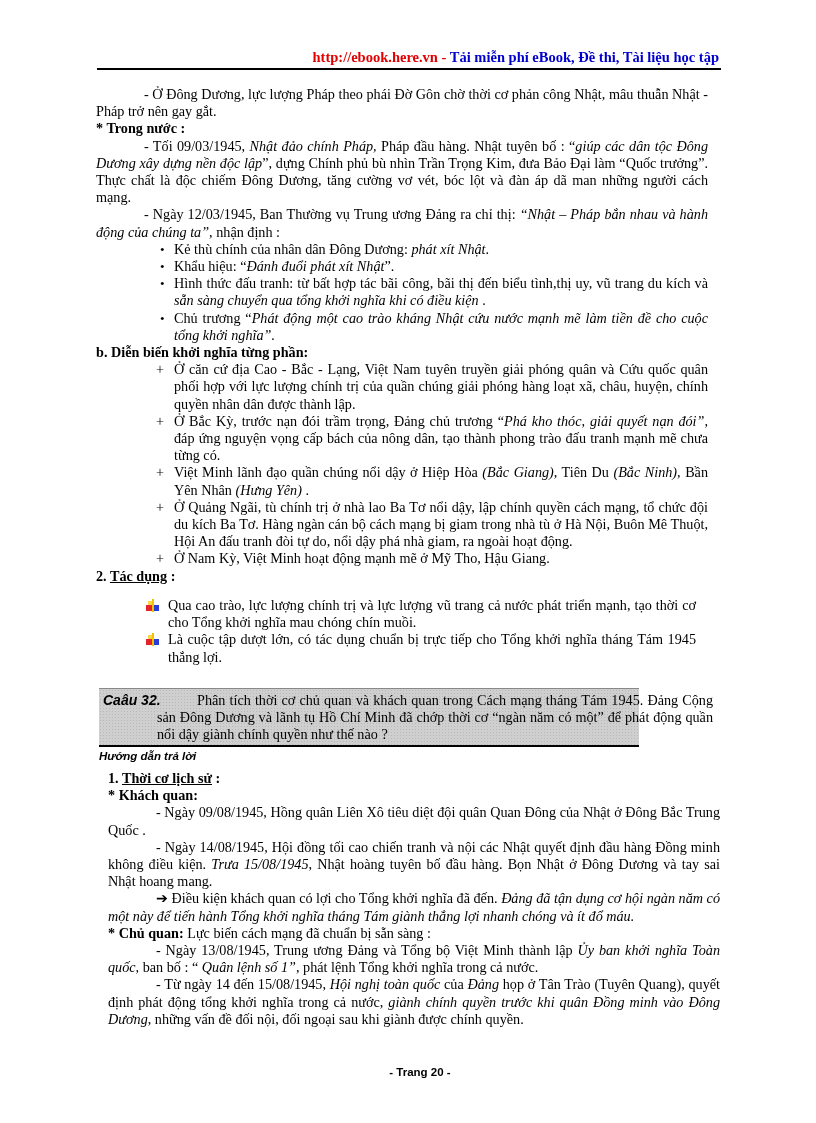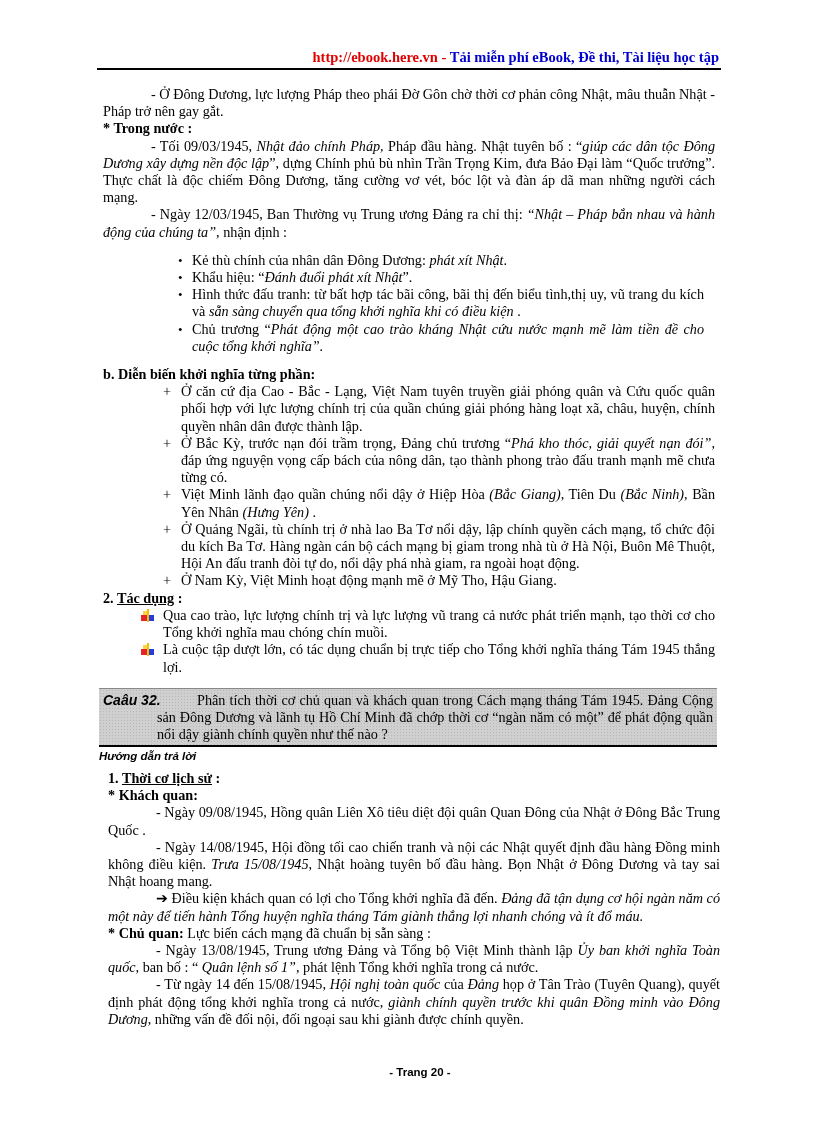--- a/index.html
+++ b/index.html
@@ -9,46 +9,46 @@
 
   .header { position: absolute; left: 108px; top: 49px; width: 611px; text-align: right;
             font-family: "Liberation Serif", serif; font-weight: bold; font-size: 14.5px;
             line-height: 17px; }
   .header .url { color: #e00000; }
   .header .sep { color: #e00000; }
   .header .tagline { color: #0000cc; }
   .header-rule { position: absolute; left: 97px; top: 68px; width: 624px; height: 0;
                  border-top: 2px solid #000; }
 
-  .content { position: absolute; left: 103px; top: 86px; width: 612px;
+  .content { position: absolute; left: 96px; top: 86px; width: 612px;
              font-size: 14.2px; line-height: 17.2px; text-align: justify; }
   .p { margin: 0; }
   .indent { text-indent: 48px; }
   .b { font-weight: bold; }
   .i { font-style: italic; }
   .bi { font-weight: bold; }
   .u { text-decoration: underline; margin-top: 28px; }
 
-  ul.dots { margin: 11px; padding: 0 0 0 66px; list-style: none; }
+  ul.dots { margin: 0; padding: 0 0 0 66px; list-style: none; }
   ul.dots li { position: relative; padding-left: 12px; }
   ul.dots li::before { content: "\2022"; position: absolute; left: -2px; top: 0; font-size: 13px; }
 
   ul.plus { margin: 0; padding: 0 0 0 60px; list-style: none; }
   ul.plus li { position: relative; padding-left: 18px; }
   ul.plus li .mk { position: absolute; left: 0; top: 0; }
 
-  ul.flags { margin: 0; padding: 0 0 0 36px; list-style: none; }
+  ul.flags { margin: 12px; padding: 0 0 0 36px; list-style: none; }
   ul.flags li { position: relative; padding-left: 24px; }
   ul.flags li .flag { position: absolute; left: 2px; top: 2px; width: 13px; height: 13px; }
   .flag .q1 { position: absolute; left: 0; top: 6px; width: 6px; height: 6px; background: #e3242b; }
   .flag .q2 { position: absolute; left: 6px; top: 0; width: 2px; height: 13px; background: #f2c200; }
   .flag .q3 { position: absolute; left: 8px; top: 6px; width: 5px; height: 6px; background: #2a3bd6; }
   .flag .q4 { position: absolute; left: 2px; top: 2px; width: 4px; height: 4px; background: #f7d44a; }
 
-  .question { position: absolute; left: 99px; top: 688px; width: 618px; height: 56px;
+  .question { position: absolute; left: 99px; top: 688px; width: 540px; height: 56px;
               background-color: #cfcfcf;
               background-image: radial-gradient(#b8b8b8 0.6px, transparent 0.8px);
               background-size: 3px 3px;
               border-top: 1px solid #888; border-bottom: 2px solid #000; }
   .question .qlabel { position: absolute; left: 4px; top: 3px;
                       font-family: "Liberation Sans", sans-serif; font-weight: bold; font-style: italic;
                       font-size: 14px; line-height: 17px; }
   .question .qtext { position: absolute; left: 58px; top: 3px; width: 556px;
                      font-family: "Liberation Serif", serif; font-weight: normal; font-size: 14.2px;
                      line-height: 17.2px; text-align: justify; text-indent: 40px; }
@@ -117,20 +117,20 @@
     <div class="qlabel">Caâu 32.</div>
     <div class="qtext">Phân tích thời cơ chủ quan và khách quan trong Cách mạng tháng Tám 1945. Đảng Cộng sản Đông Dương và lãnh tụ Hồ Chí Minh đã chớp thời cơ “ngàn năm có một” để phát động quần nổi dậy giành chính quyền như thế nào ?</div>
   </div>
   <div class="guide">Hướng dẫn trả lời</div>
 
   <div class="content2">
     <p class="p b"><span>1. </span><span class="u">Thời cơ lịch sử</span><span> :</span></p>
     <p class="p bi">* Khách quan:</p>
     <p class="p indent">- Ngày 09/08/1945, Hồng quân Liên Xô tiêu diệt đội quân Quan Đông của Nhật ở Đông Bắc Trung Quốc .</p>
     <p class="p indent"><span>- Ngày 14/08/1945, Hội đồng tối cao chiến tranh và nội các Nhật quyết định đầu hàng Đồng minh  không điều kiện. </span><span class="i">Trưa 15/08/1945</span><span>, Nhật hoàng tuyên bố đầu hàng. Bọn Nhật ở Đông Dương và tay sai Nhật hoang mang.</span></p>
-    <p class="p indent"><span>➔ </span><span>Điều kiện khách quan có lợi cho Tổng khởi nghĩa đã đến. </span><span class="i">Đảng đã tận dụng cơ hội ngàn năm có một này để tiến hành Tổng huyện nghĩa tháng Tám giành thắng lợi nhanh chóng và ít đổ máu.</span></p>
+    <p class="p indent"><span>➔ </span><span>Điều kiện khách quan có lợi cho Tổng khởi nghĩa đã đến. </span><span class="i">Đảng đã tận dụng cơ hội ngàn năm có một này để tiến hành Tổng khởi nghĩa tháng Tám giành thắng lợi nhanh chóng và ít đổ máu.</span></p>
     <p class="p"><span class="bi">* Chủ quan:</span><span> Lực biến cách mạng đã chuẩn bị sẵn sàng :</span></p>
     <p class="p indent"><span>- Ngày 13/08/1945, Trung ương Đảng và Tổng bộ Việt Minh thành lập </span><span class="i">Ủy ban khởi nghĩa Toàn quốc,</span><span>  ban bố : “ </span><span class="i">Quân lệnh số 1”</span><span>, phát lệnh Tổng khởi nghĩa trong cả nước.</span></p>
     <p class="p indent"><span>- Từ ngày 14 đến 15/08/1945, </span><span class="i">Hội nghị toàn quốc</span><span> của </span><span class="i">Đảng</span><span>  họp ở Tân Trào (Tuyên Quang), quyết định phát động tổng khởi nghĩa trong cả nước, </span><span class="i">giành chính quyền trước khi quân Đồng minh vào Đông Dương</span><span>, những vấn đề đối nội, đối ngoại sau khi giành được chính quyền.</span></p>
   </div>
 
   <div class="footer">- Trang 20 -</div>
 </div>
 
 </body></html>

